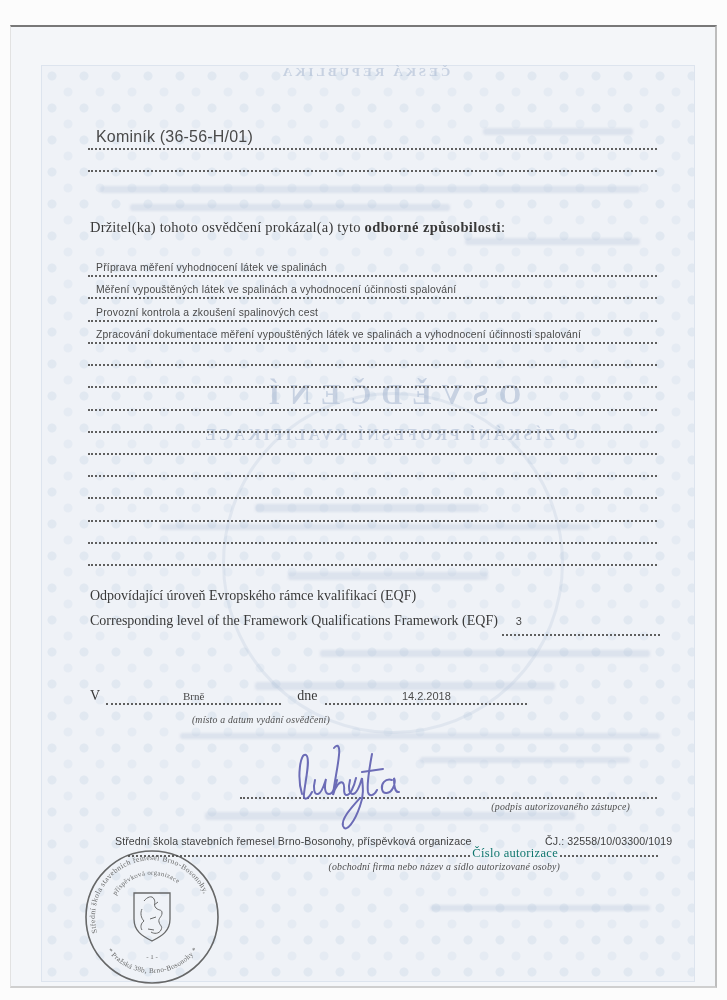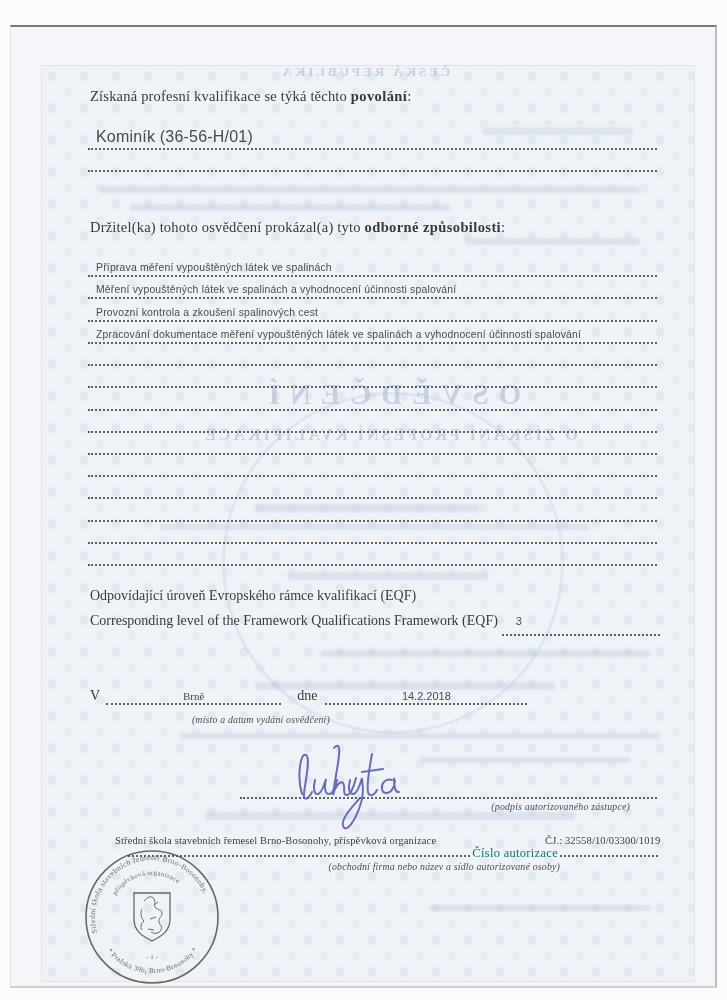--- a/index.html
+++ b/index.html
@@ -22,21 +22,21 @@
        box-sizing:border-box;padding:0 0 2px 8px;
        font-family:"Liberation Sans",sans-serif;font-size:16px;color:#4a4a4a;letter-spacing:0.2px;}
   .eqf{font-size:14px;color:#393939;line-height:24.5px;width:570px;}
   .eqf-line2{display:flex;align-items:baseline;}
   .eqf-fill{flex:1;border-bottom:2px dotted #5f5f5f;font-family:"Liberation Sans",sans-serif;
             font-size:11px;color:#4a4a4a;padding:0 0 1px 14px;margin-left:4px;}
   .issue{display:flex;align-items:baseline;font-size:14px;color:#393939;}
   .seg{border-bottom:2px dotted #5f5f5f;text-align:center;
        font-family:"Liberation Sans",sans-serif;font-size:11px;color:#4a4a4a;padding-bottom:1px;}
   .cap{font-style:italic;font-size:9.8px;color:#4c4c4c;text-align:right;letter-spacing:0.2px;}
-  .sans-s{font-family:Liberation Serif, serif;font-size:10.6px;color:#3f3f3f;letter-spacing:0.1px;}
+  .sans-s{font-family:Liberation Sans, sans-serif;font-size:10.6px;color:#3f3f3f;letter-spacing:0.1px;}
   .dotline{border-bottom:2px dotted #5f5f5f;}
   .cislo-row{display:flex;align-items:baseline;}
   .cislo-fill1{flex:1;border-bottom:2px dotted #5f5f5f;height:15px;}
   .cislo-label{font-size:12.5px;color:#0f766e;padding:0 2px;letter-spacing:0.3px;}
   .cislo-fill2{width:98px;border-bottom:2px dotted #5f5f5f;height:15px;}
   
   .ghost{color:rgba(165,182,207,0.55);transform:scaleX(-1);text-align:center;
          filter:blur(0.4px);white-space:nowrap;}
   .gblock{position:absolute;height:7px;border-radius:3px;background:rgba(176,192,214,0.30);
           filter:blur(1px);}
@@ -61,38 +61,35 @@
   <div class="gblock" style="left:255px;top:504px;width:225px;height:8px;"></div>
   <div class="gblock" style="left:160px;top:524px;width:430px;height:6px;"></div>
   <div class="gblock" style="left:288px;top:572px;width:200px;height:8px;"></div>
   <div class="gblock" style="left:320px;top:650px;width:330px;height:7px;"></div>
   <div class="gblock" style="left:255px;top:682px;width:300px;height:8px;"></div>
   <div class="gblock" style="left:180px;top:733px;width:480px;height:6px;"></div>
   <div class="gblock" style="left:420px;top:757px;width:210px;height:6px;"></div>
   <div class="gblock" style="left:205px;top:812px;width:370px;height:8px;"></div>
   <div class="gblock" style="left:430px;top:905px;width:220px;height:6px;"></div>
 
-  <div class="abs h" style="left:90px;top:88px;width:580px;">
-    <span>Získaná profesní kvalifikace se týká těchto </span><b>povolání</b><span>:</span>
-  </div>
 
   <div class="abs rows" style="left:88px;top:128px;width:569px;">
     <div class="row">
         <span>Kominík (36-56-H/01)</span>
       </div>
     <div class="row"></div>
   </div>
 
   <div class="abs h" style="left:90px;top:219px;width:580px;">
     <span>Držitel(ka) tohoto osvědčení prokázal(a) tyto </span><b>odborné způsobilosti</b><span>:</span>
   </div>
 
   <div class="abs rows" style="left:88px;top:255px;width:569px;">
     <div class="row" style="font-size:10.4px;">
-        <span>Příprava měření vypouštěných látek ve spalinách</span>
+        <span>Příprava měření vyhodnocení látek ve spalinách</span>
       </div>
     <div class="row" style="font-size:10.4px;">
         <span>Měření vypouštěných látek ve spalinách a vyhodnocení účinnosti spalování</span>
       </div>
     <div class="row" style="font-size:10.4px;">
         <span>Provozní kontrola a zkoušení spalinových cest</span>
       </div>
     <div class="row" style="font-size:10.4px;">
         <span>Zpracování dokumentace měření vypouštěných látek ve spalinách a vyhodnocení účinnosti spalování</span>
       </div>

